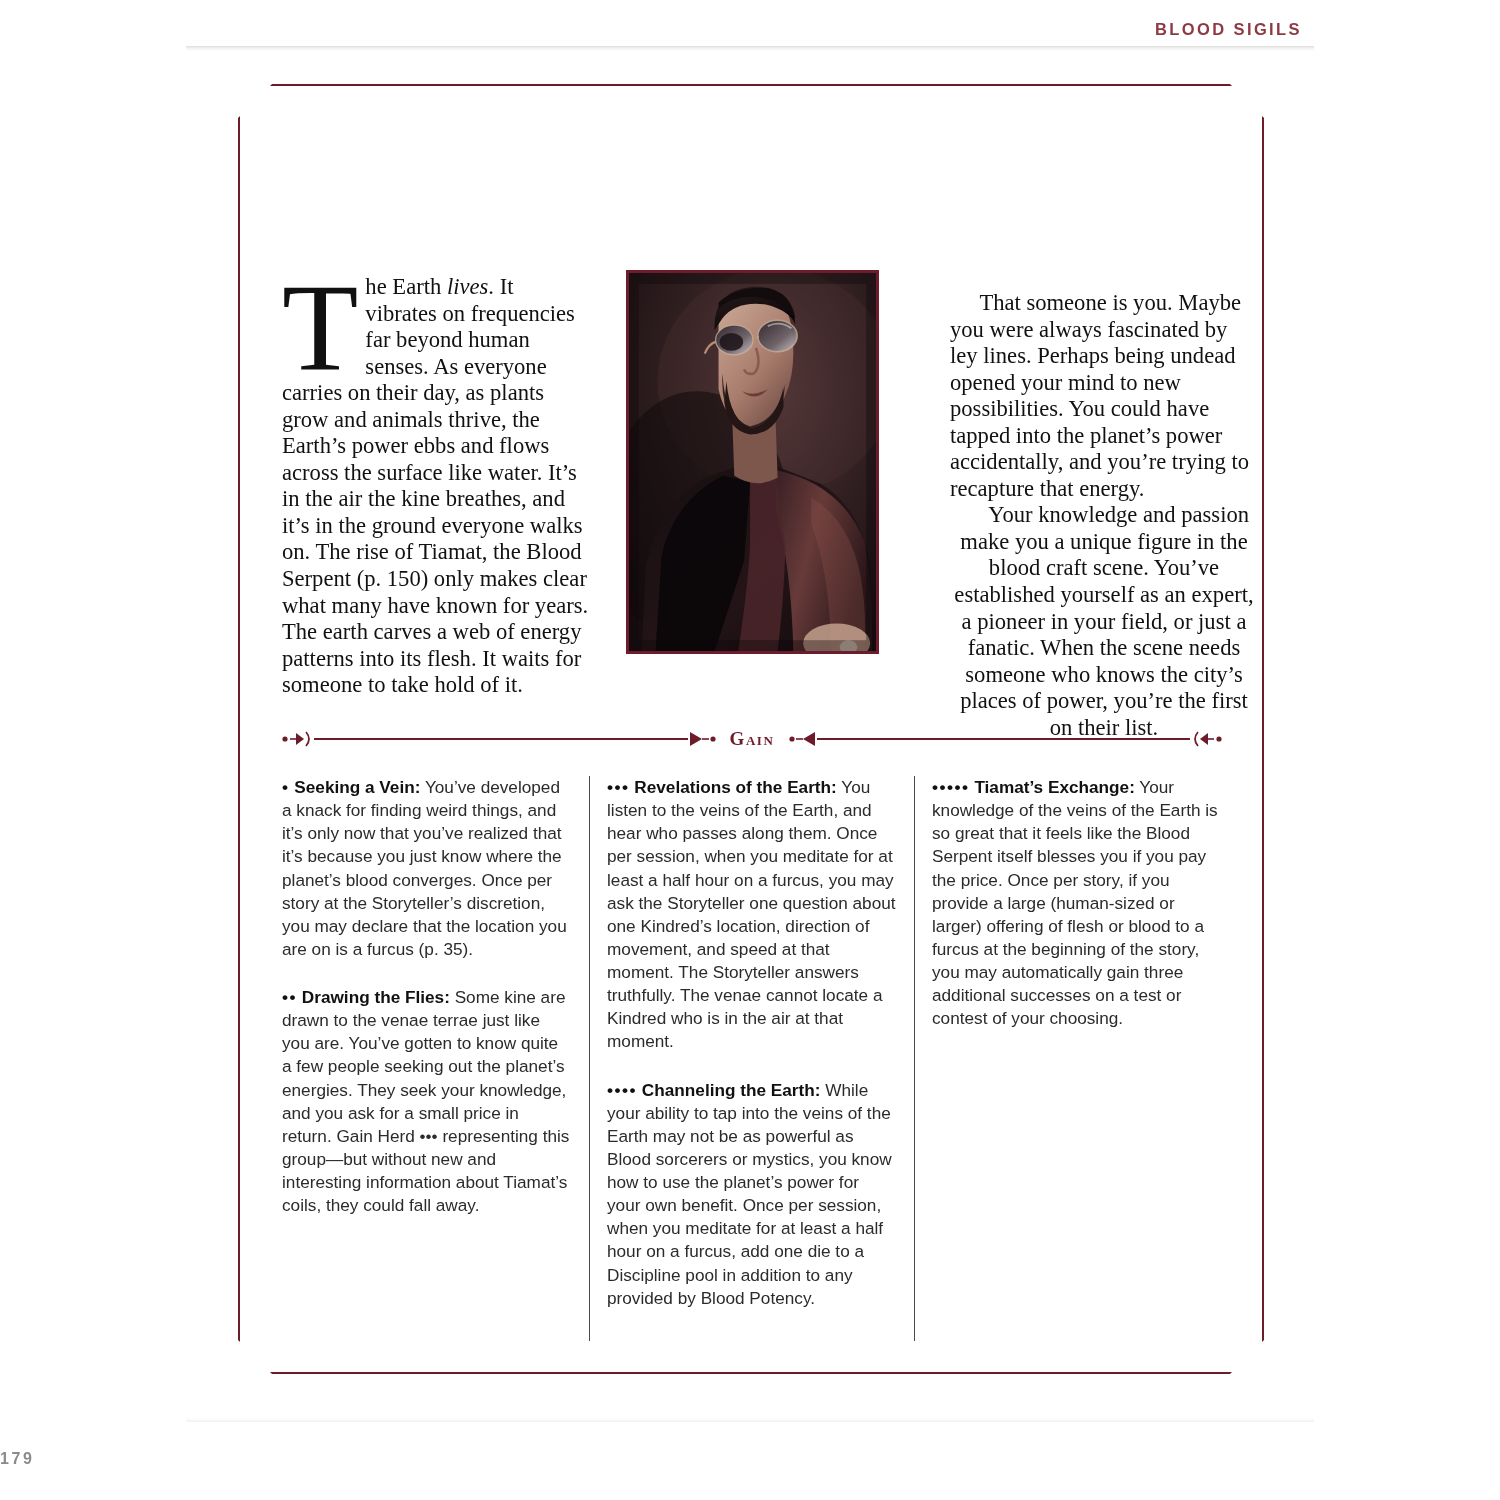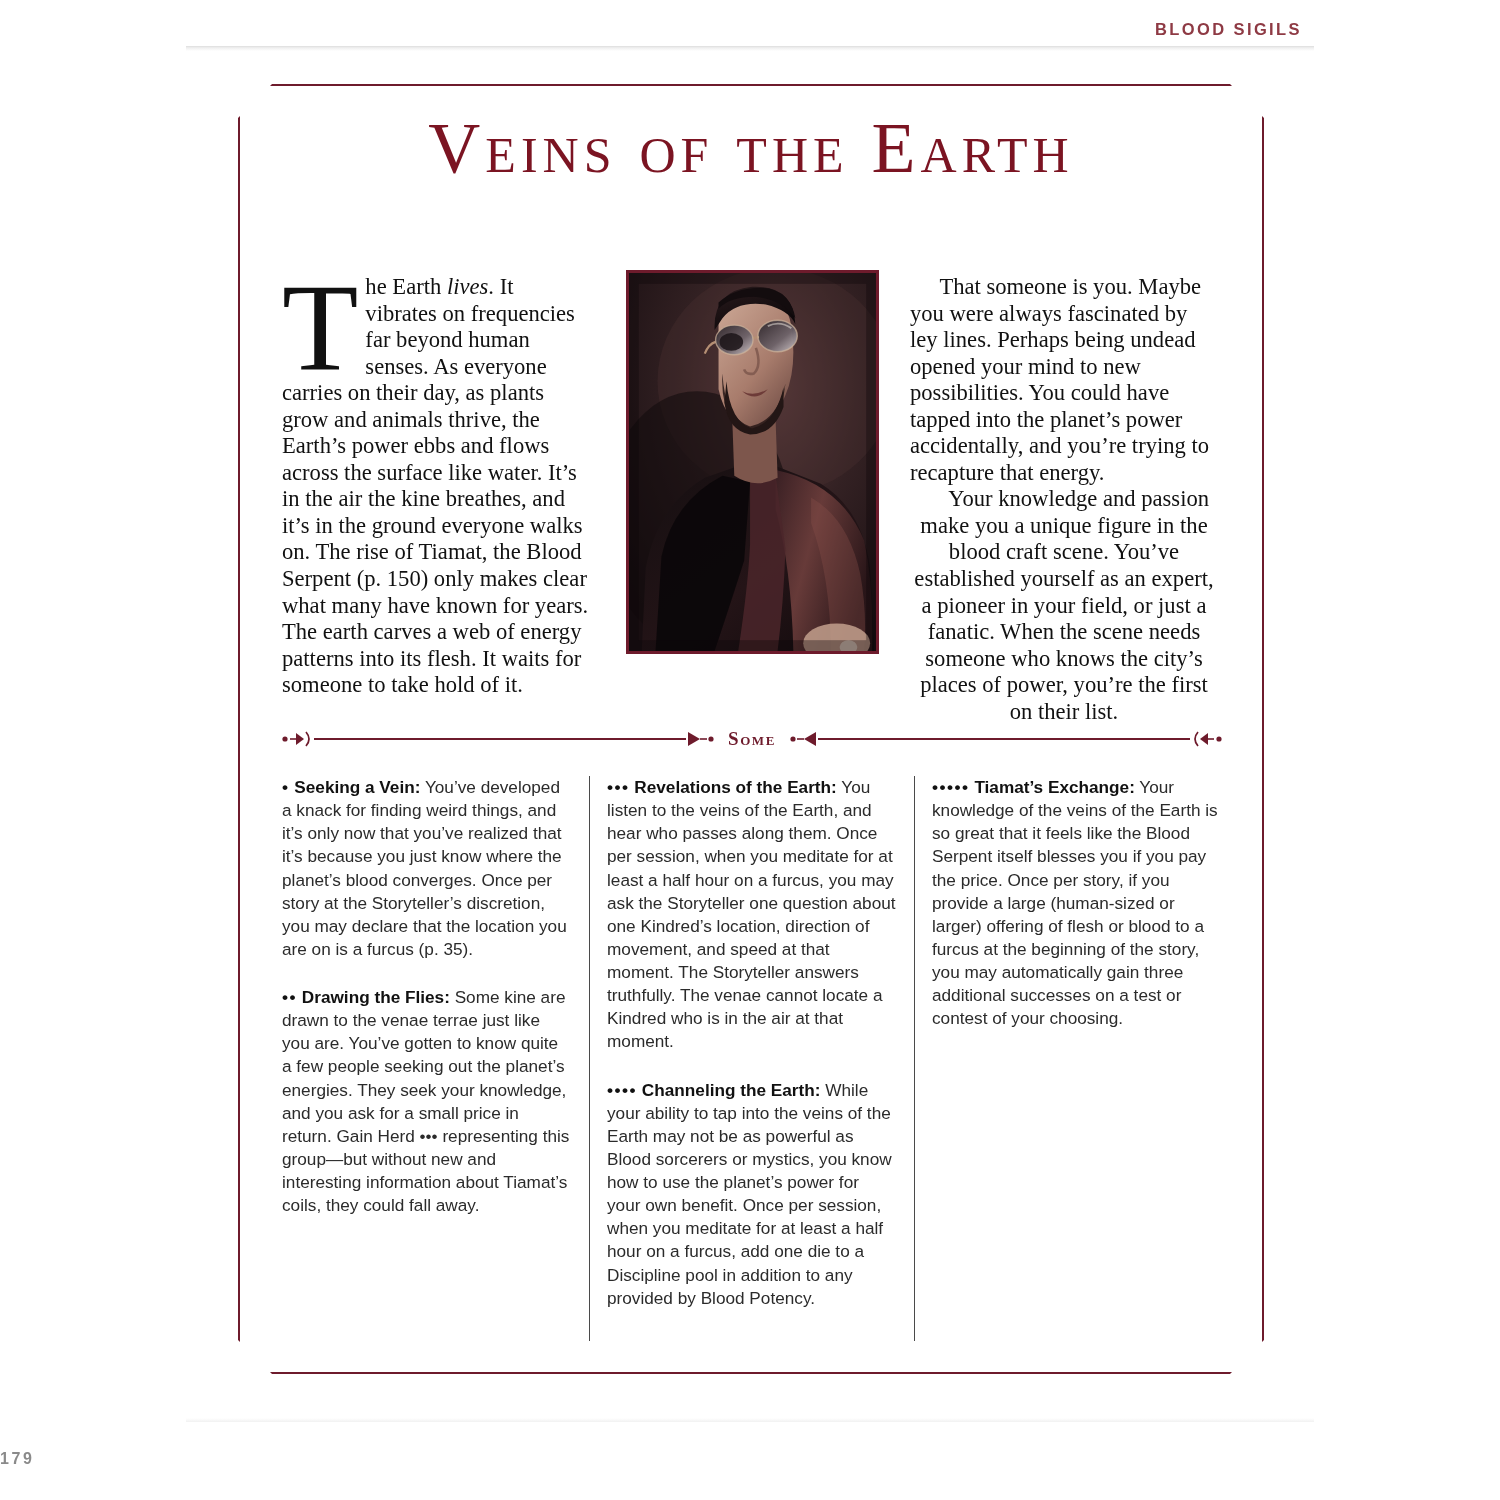--- a/index.html
+++ b/index.html
@@ -93,21 +93,21 @@
     position: absolute;
     top: 0;
     width: 308px;
     font-family: "Liberation Serif", serif;
     font-size: 22.6px;
     line-height: 1.175;
     color: #111111;
     text-align: left;
   }
   .intro-left  { left: 0; }
-  .intro-right { left: 628px; }
+  .intro-right { left: 668px; margin-top: 16px; }
   .intro-col p { margin: 0; }
   .intro-col p + p { text-indent: 1.3em; text-align: center; }
   .intro-right p:first-child { text-indent: 1.3em; }
   .dropcap {
     float: left;
     font-family: "Liberation Serif", serif;
     font-size: 125px;
     line-height: 0.76;
     padding: 5px 4px 0 0;
     margin: 2px 3px 0 0;
@@ -193,21 +193,20 @@
 <div class="page">
 
   <div class="header-rule"></div>
   <div class="running-head">BLOOD SIGILS</div>
 
   <div class="frame"></div>
   <div class="frame-inner"></div>
 
   <div class="content">
 
-    <div class="title">Veins of the Earth</div>
 
     <div class="intro">
 
       <div class="intro-col intro-left">
         <p><span class="dropcap">T</span><span>he Earth </span><i>lives</i><span>. It vibrates on frequencies far beyond human senses. As everyone carries on their day, as plants grow and animals thrive, the Earth’s power ebbs and flows across the surface like water. It’s in the air the kine breathes, and it’s in the ground everyone walks on. The rise of Tiamat, the Blood Serpent (p. 150) only makes clear what many have known for years. The earth carves a web of energy patterns into its flesh. It waits for someone to take hold of it.</span></p>
       </div>
 
       <div class="illus">
         <svg viewBox="0 0 253 384" preserveAspectRatio="xMidYMid slice">
           <defs>
@@ -298,21 +297,21 @@
         <path d="M8 9 L16 9" stroke="#6e1b2c" stroke-width="1.6"></path>
         <path d="M14 3 L22 9 L14 15 Z" fill="#6e1b2c"></path>
         <path d="M24 2 Q30 9 24 16" stroke="#6e1b2c" stroke-width="1.7" fill="none"></path>
       </svg>
       <div class="divider-rule"></div>
       <svg width="30" height="18" viewBox="0 0 30 18">
         <path d="M2 2 L14 9 L2 16 Z" fill="#6e1b2c"></path>
         <path d="M14 9 L21 9" stroke="#6e1b2c" stroke-width="1.6"></path>
         <circle cx="25" cy="9" r="2.6" fill="#6e1b2c"></circle>
       </svg>
-      <div class="divider-label">Some</div>
+      <div class="divider-label">Gain</div>
       <svg width="30" height="18" viewBox="0 0 30 18">
         <circle cx="5" cy="9" r="2.6" fill="#6e1b2c"></circle>
         <path d="M9 9 L16 9" stroke="#6e1b2c" stroke-width="1.6"></path>
         <path d="M28 2 L16 9 L28 16 Z" fill="#6e1b2c"></path>
       </svg>
       <div class="divider-rule"></div>
       <svg width="32" height="18" viewBox="0 0 32 18">
         <path d="M8 2 Q2 9 8 16" stroke="#6e1b2c" stroke-width="1.7" fill="none"></path>
         <path d="M18 3 L10 9 L18 15 Z" fill="#6e1b2c"></path>
         <path d="M16 9 L24 9" stroke="#6e1b2c" stroke-width="1.6"></path>

